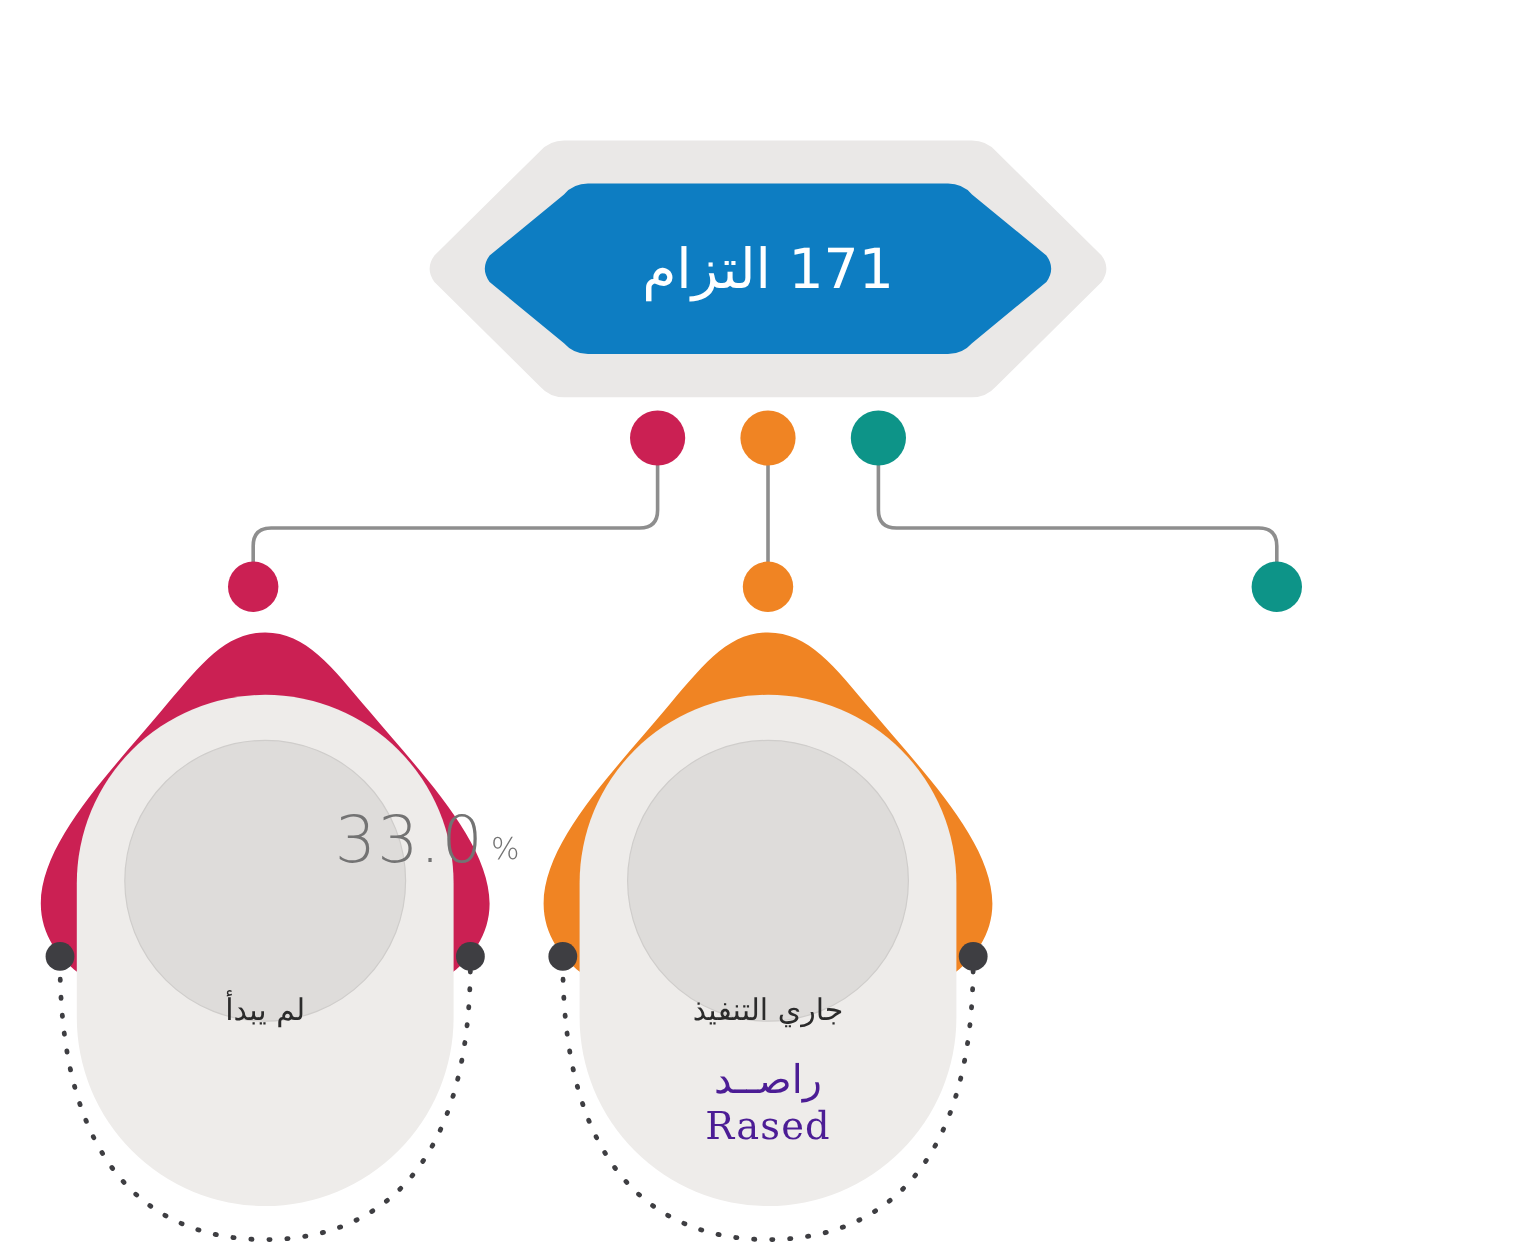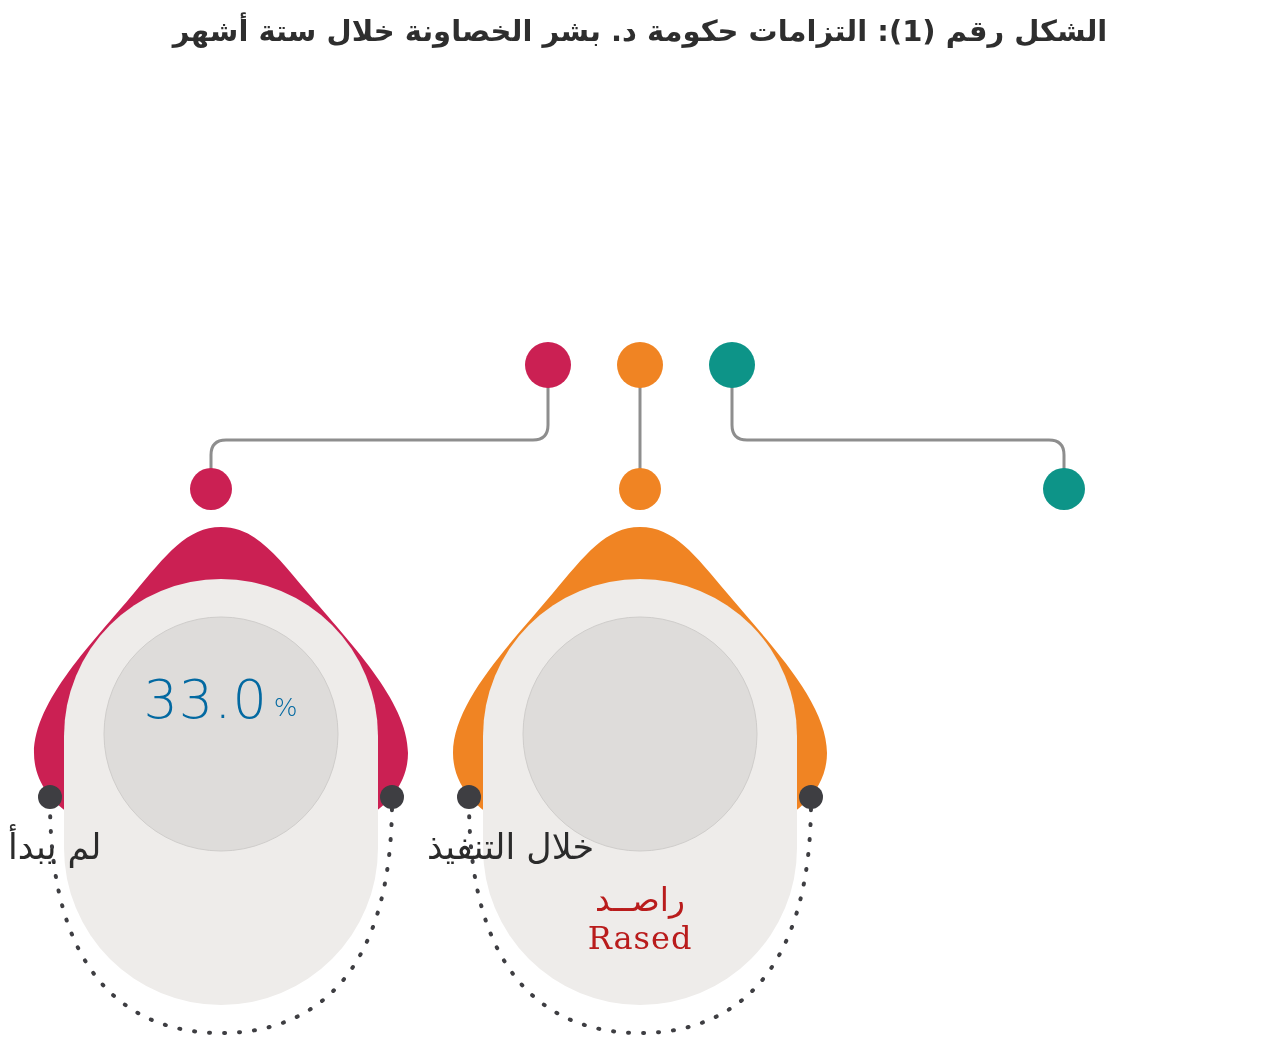--- a/index.html
+++ b/index.html
@@ -89,55 +89,55 @@
   .card-svg {
     position: absolute;
     left: 0; top: 0;
   }
 
   .pct {
     position: absolute;
     left: 0;
     top: 168px;
     width: 426px;
-    text-align: center;
+    text-align: right;
     direction: ltr;
-    color: #0369a1;
+    color: #737373;
     font-size: 54px;
     font-weight: 300;
     letter-spacing: 1px;
     line-height: 1;
   }
   .pct .sym {
     font-size: 25px;
     margin-left: 6px;
     position: relative;
     top: -2px;
   }
 
   .status-label {
     position: absolute;
     left: 0;
     top: 322px;
     width: 426px;
-    text-align: left;
+    text-align: center;
     direction: rtl;
     color: #2b2b2b;
-    font-size: 35px;
+    font-size: 25px;
     font-weight: 400;
   }
 
   
   .watermark {
     position: absolute;
     left: 0;
     top: 378px;
     width: 426px;
     text-align: center;
-    color: #b91c1c;
+    color: #4c1d95;
     line-height: 1;
     pointer-events: none;
   }
   .watermark .wm-ar {
     display: block;
     direction: rtl;
     font-size: 33px;
     letter-spacing: 1px;
   }
   .watermark .wm-en {
@@ -146,22 +146,32 @@
     font-family: "DejaVu Serif", "Liberation Serif", serif;
     font-size: 32px;
     letter-spacing: 1px;
   }
 </style>
 </head>
 <body>
 
 <div id="stage">
 
-  <div class="title">الشكل رقم (1): التزامات حكومة د. بشر الخصاونة خلال ستة أشهر</div>
-
+
+  <div class="banner-wrap">
+    <svg class="hex-outer" width="580" height="222" viewBox="0 0 580 222">
+      <path d="M120 4 H460 Q472 4 480 13 L568 100 Q576 111 568 122 L480 209 Q472 218 460 218
+               H120 Q108 218 100 209 L12 122 Q4 111 12 100 L100 13 Q108 4 120 4 Z" fill="#EAE8E7"></path>
+    </svg>
+    <svg class="hex-inner" width="580" height="222" viewBox="0 0 580 222">
+      <path d="M140 40 H440 Q452 40 460 49 L522 100 Q530 111 522 122 L460 173 Q452 182 440 182
+               H140 Q128 182 120 173 L58 122 Q50 111 58 100 L120 49 Q128 40 140 40 Z" fill="#0D7DC2"></path>
+    </svg>
+    <div class="banner-label">171 التزام</div>
+  </div>
 
   <svg class="connectors" width="1280" height="200" viewBox="0 0 1280 200">
 
     <path d="M548 48 V95 Q548 110 533 110 H226 Q211 110 211 125 V150" fill="none" stroke="#8E8E8E" stroke-width="3"></path>
 
     <path d="M640 48 V150" fill="none" stroke="#8E8E8E" stroke-width="3"></path>
 
     <path d="M732 48 V95 Q732 110 747 110 H1049 Q1064 110 1064 125 V150" fill="none" stroke="#8E8E8E" stroke-width="3"></path>
 
     <circle cx="548" cy="35" r="23" fill="#CB2053"></circle>
@@ -210,21 +220,21 @@
                  L 126 330
                  C 86 330 26 300 26 248
                  C 26 196 86 136 126 88
                  C 158 50 179 22 213 22 Z" fill="#F08423"></path>
         <rect x="56" y="74" width="314" height="426" rx="157" ry="157" fill="#EEECEA"></rect>
         <circle cx="213" cy="229" r="117" fill="#DEDCDA" stroke="#CFCDCB" stroke-width="1"></circle>
         <path d="M42 296 C 42 470 120 528 213 528 C 306 528 384 470 384 296" fill="none" stroke="#3E3E42" stroke-width="4" stroke-linecap="round" stroke-dasharray="1 14"></path>
         <circle cx="42" cy="292" r="12" fill="#3E3E42"></circle>
         <circle cx="384" cy="292" r="12" fill="#3E3E42"></circle>
       </svg>
-      <div class="status-label">خلال التنفيذ</div>
+      <div class="status-label">جاري التنفيذ</div>
       <div class="watermark">
         <span class="wm-ar">راصــد</span>
         <span class="wm-en">Rased</span>
       </div>
     </div>
 
 
   </div>
 </div>
 

